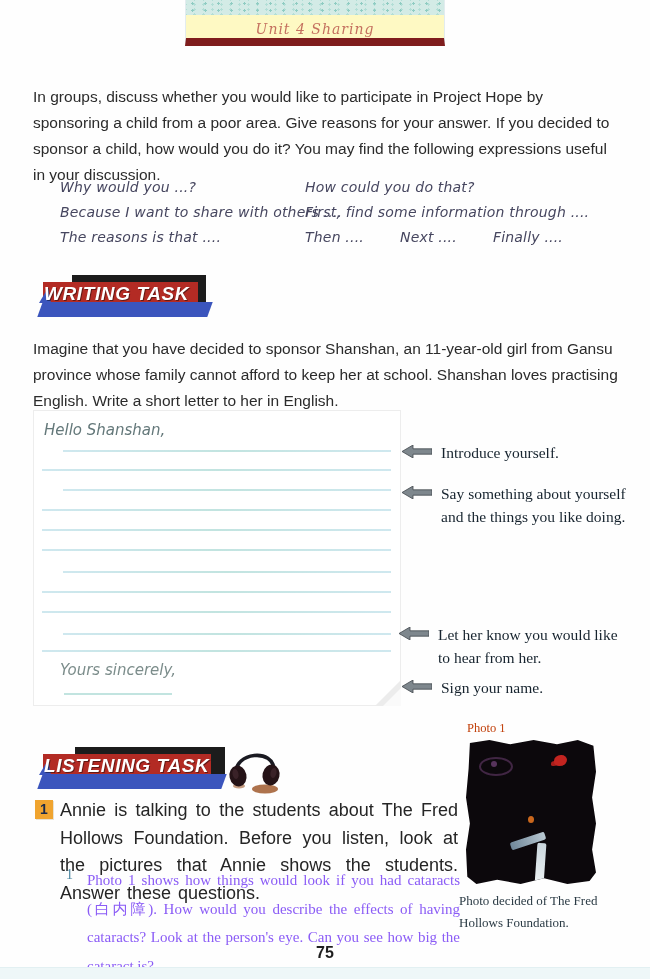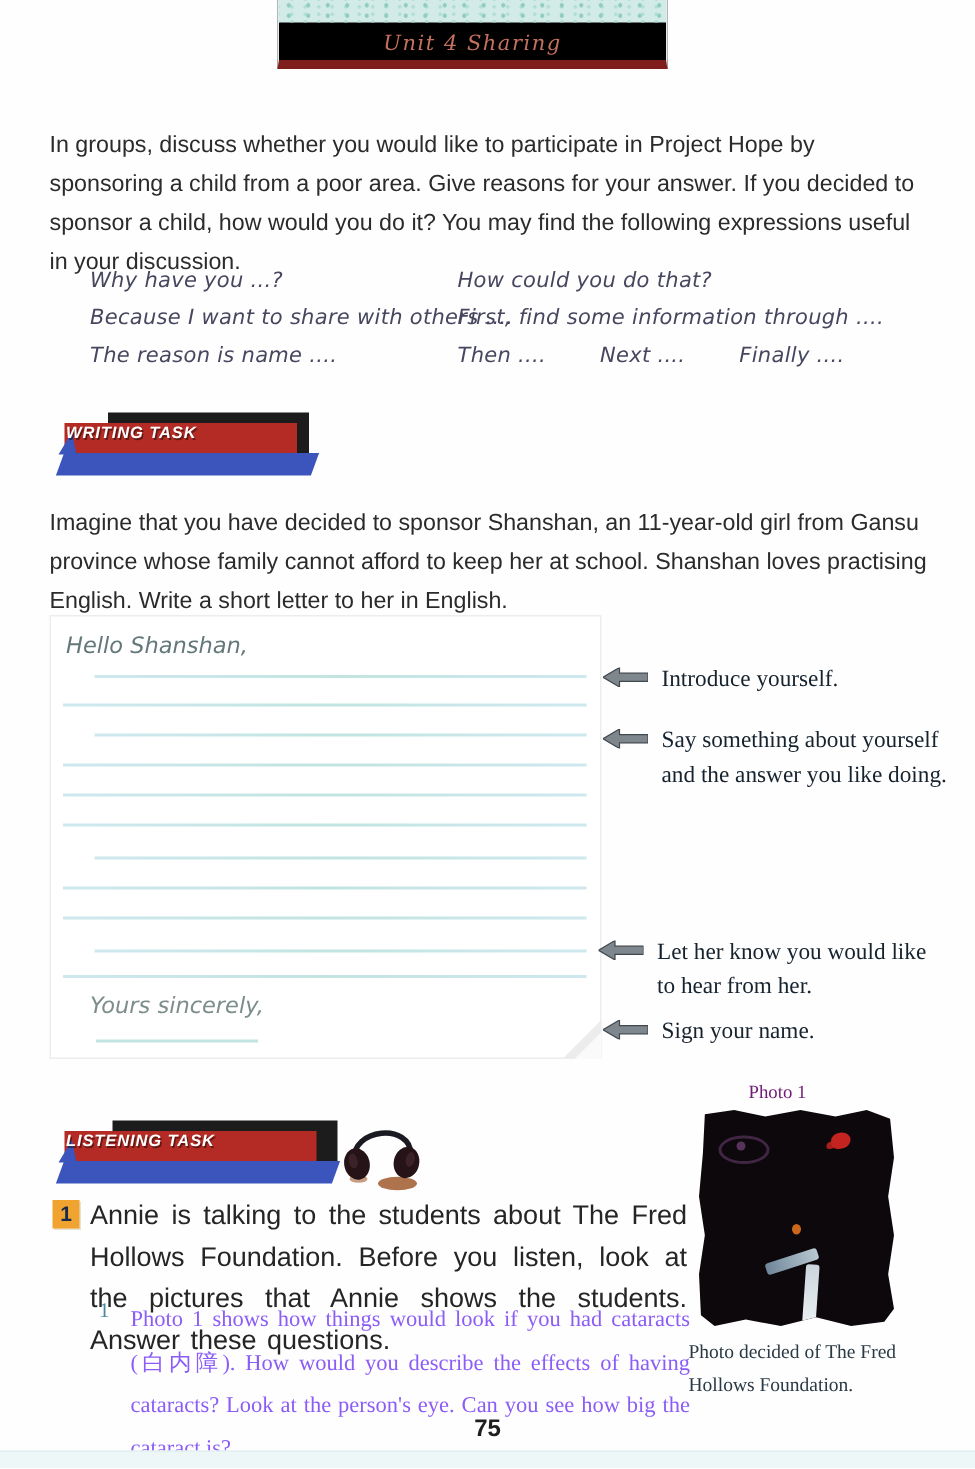--- a/index.html
+++ b/index.html
@@ -3,22 +3,22 @@
 <meta charset="utf-8">
 <style>
   html,body{margin:0;padding:0;background:#ffffff;}
   .page{
     position:relative;width:650px;height:979px;background:#fefefe;
     font-family:"Liberation Sans",sans-serif;color:#232323;overflow:hidden;
   }
   
   .unit-header{
     position:absolute;left:185px;top:0;width:260px;height:46px;
-    background:#000000;border:1px solid #e3ecef;border-top:none;
-    border-bottom:6px solid #7f1d1d;box-sizing:border-box;
+    background:#fef9c3;border:1px solid #e3ecef;border-top:none;
+    border-bottom:8px solid #7f1d1d;box-sizing:border-box;
   }
   .unit-header-texture{
     position:absolute;left:0;top:0;right:0;height:15px;background:#d3ebe6;
     background-image:
       radial-gradient(circle,#8fccc2 1.3px,transparent 1.4px),
       radial-gradient(circle,#b2ded6 1.1px,transparent 1.2px);
     background-size:13px 7px,9px 5px;background-position:0 0,4px 2px;
   }
   .unit-title{
     position:absolute;left:0;right:0;top:21px;text-align:center;
@@ -44,21 +44,21 @@
   .banner-shadow{position:absolute;background:#1c1c1c;}
   .banner-red{position:absolute;background:#b32b24;}
   .banner-blue{position:absolute;background:#3b55bd;transform:skewX(-20deg);}
   .banner-wedge{
     position:absolute;width:0;height:0;
     border-left:9px solid transparent;border-right:3px solid transparent;
     border-bottom:15px solid #3b55bd;
   }
   .banner-label{
     position:absolute;color:#ffffff;font-weight:bold;font-style:italic;
-    font-size:11px;letter-spacing:.6px;white-space:nowrap;
+    font-size:19px;letter-spacing:.6px;white-space:nowrap;
     text-shadow:1px 1px 0 rgba(0,0,0,.45);
   }
   
   .letter{
     position:absolute;left:33px;top:410px;width:368px;height:296px;
     background:#ffffff;border:1px solid #ededed;box-sizing:border-box;
   }
   .letter-greeting{
     position:absolute;left:10px;top:10px;font-size:15px;color:#64787a;
   }
@@ -103,21 +103,21 @@
     font-size:14px;color:#4a86a0;
   }
   .sub-text{
     position:absolute;left:87px;top:866px;width:373px;
     font-family:"Liberation Serif",serif;font-size:15px;line-height:28.5px;
     text-align:justify;color:#8b5cf6;
   }
   
   .photo-label{
     position:absolute;left:467px;top:721px;font-family:"Liberation Serif",serif;
-    font-size:12.5px;color:#701a75;margin-left:32px;
+    font-size:12.5px;color:#c2410c;
   }
   .photo{
     position:absolute;left:466px;top:740px;width:130px;height:144px;
     background:#0c080c;
     clip-path:polygon(3% 2%,18% 0%,34% 3%,52% 0%,70% 3%,86% 0%,98% 4%,100% 22%,
       97% 40%,100% 58%,97% 76%,100% 92%,95% 98%,78% 100%,60% 96%,42% 100%,
       24% 97%,8% 100%,1% 95%,0% 76%,3% 58%,0% 40%,2% 20%);
   }
   .eye-shape{
     position:absolute;left:13px;top:17px;width:30px;height:15px;
@@ -167,23 +167,23 @@
 <div class="page">
 
   <div class="unit-header">
     <div class="unit-header-texture"></div>
     <div class="unit-title">Unit 4 Sharing</div>
   </div>
 
   <div class="para" style="top:84px;">In groups, discuss whether you would like to participate in Project Hope by sponsoring a child from a poor area. Give reasons for your answer. If you decided to sponsor a child, how would you do it? You may find the following expressions useful in your discussion.</div>
 
   <div class="expr-col expr-left hand">
-    <div>Why have you ...?</div>
+    <div>Why would you ...?</div>
     <div>Because I want to share with others ....</div>
-    <div>The reason is name ....</div>
+    <div>The reasons is that ....</div>
   </div>
   <div class="expr-col expr-right hand">
     <div>How could you do that?</div>
     <div>First, find some information through ....</div>
     <div class="expr-inline">
       <span>Then ....</span><span>Next ....</span><span>Finally ....</span>
     </div>
   </div>
 
   <div class="banner" style="left:35px;top:272px;width:210px;">
@@ -223,21 +223,21 @@
       <div>Introduce yourself.</div>
     </div>
   </div>
 
   <div class="anno" style="left:402px;top:482px;">
     <svg class="arrow" width="30" height="13" viewBox="0 0 30 13">
       <polygon points="0,6.5 11,0 11,3.8 30,3.8 30,9.2 11,9.2 11,13" fill="#7e878d" stroke="#41474c" stroke-width="0.8"></polygon>
     </svg>
     <div class="anno-text">
       <div>Say something about yourself</div>
-      <div>and the answer you like doing.</div>
+      <div>and the things you like doing.</div>
     </div>
   </div>
 
 
   <div class="anno" style="left:399px;top:623px;">
     <svg class="arrow" width="30" height="13" viewBox="0 0 30 13">
       <polygon points="0,6.5 11,0 11,3.8 30,3.8 30,9.2 11,9.2 11,13" fill="#7e878d" stroke="#41474c" stroke-width="0.8"></polygon>
     </svg>
     <div class="anno-text">
       <div>Let her know you would like</div>

